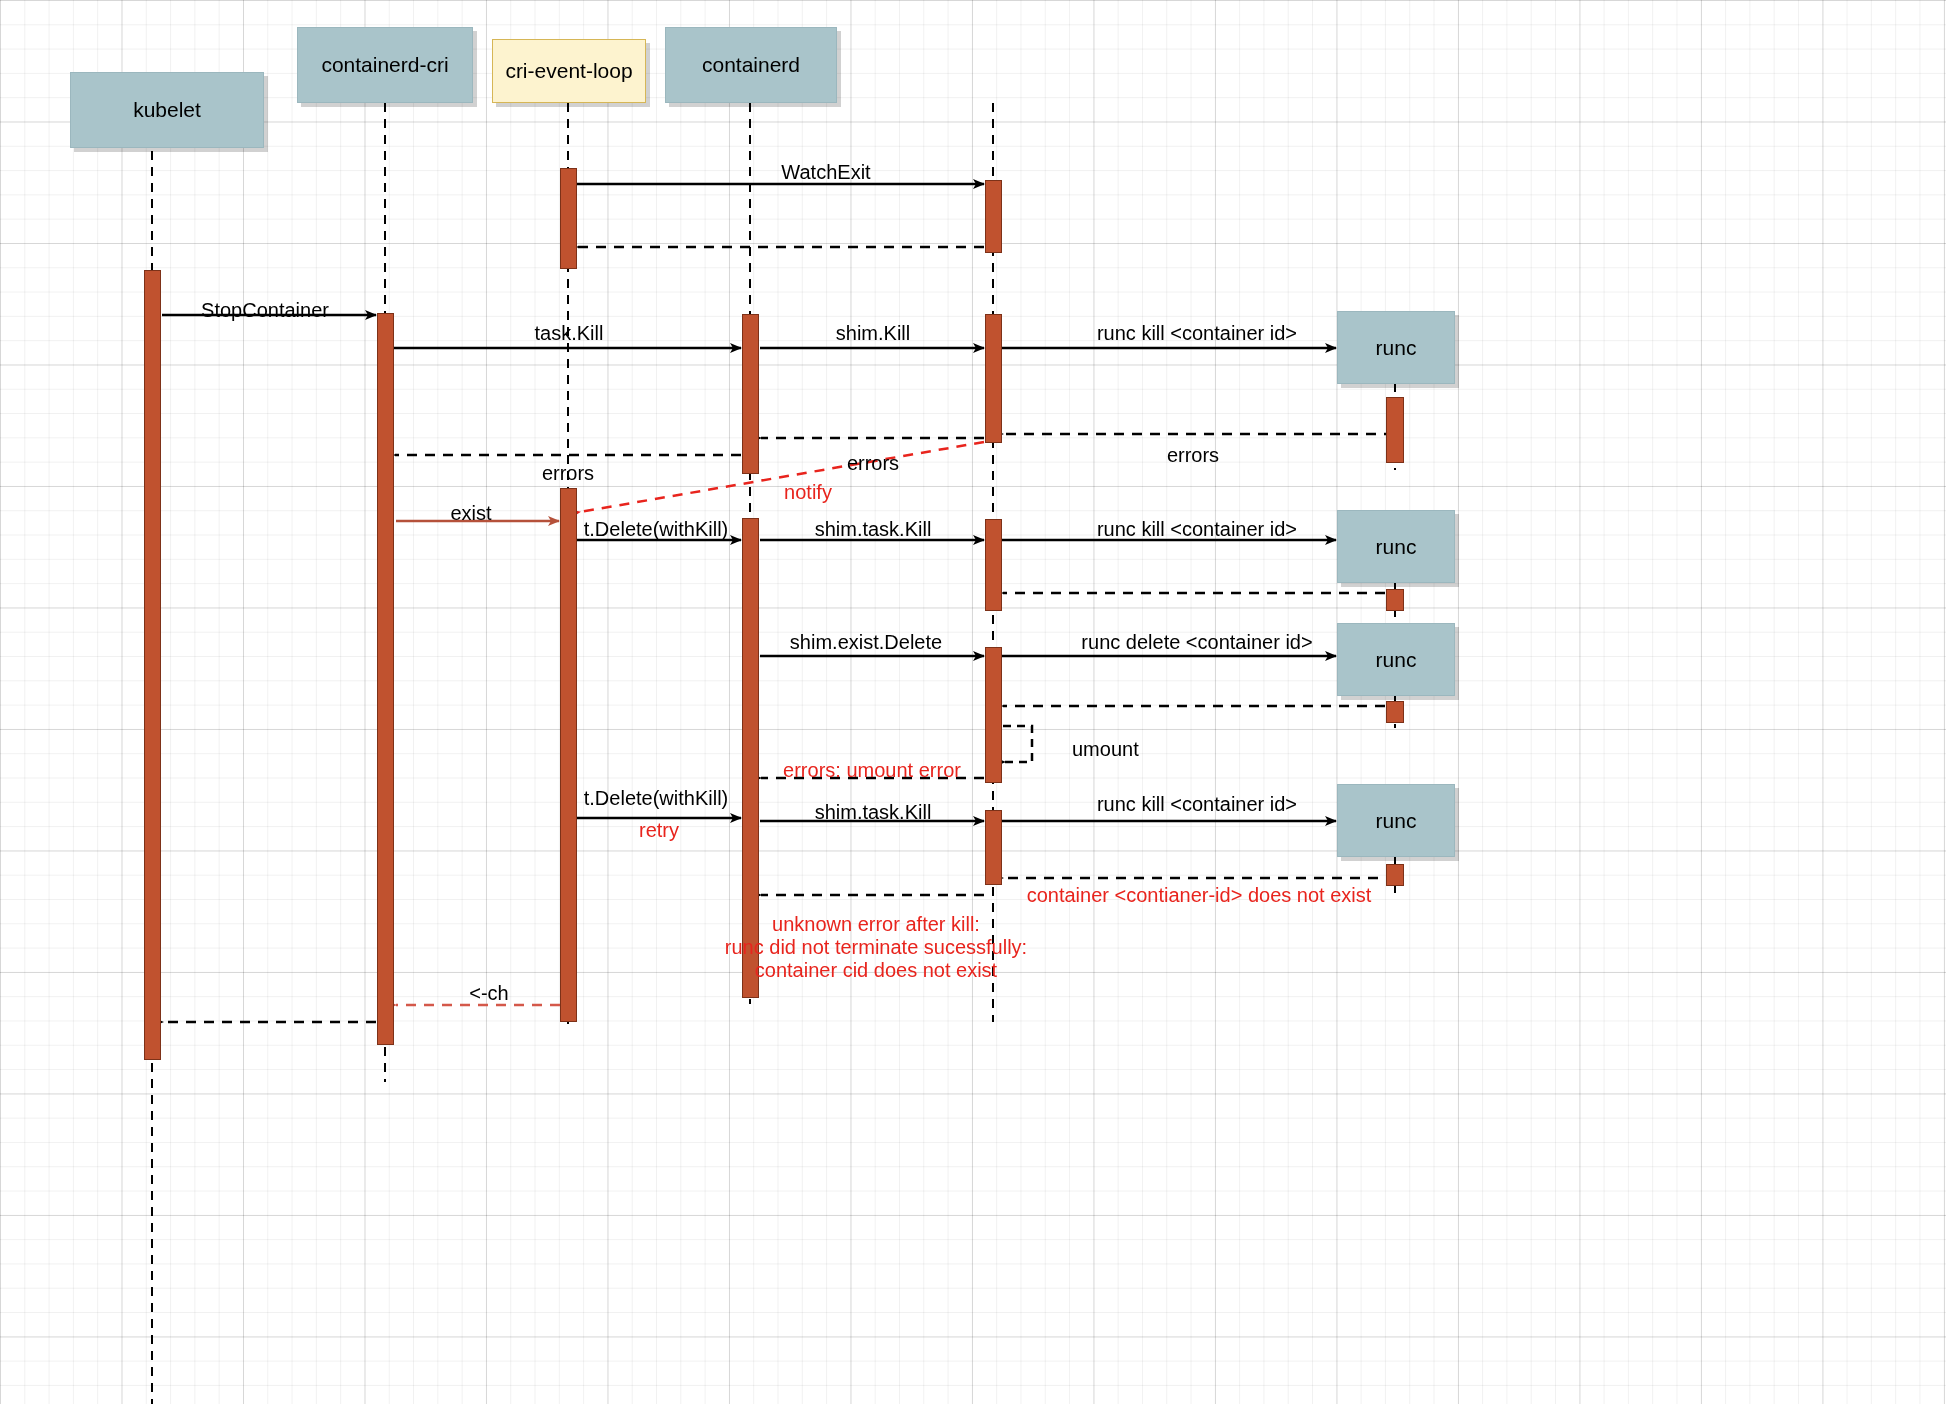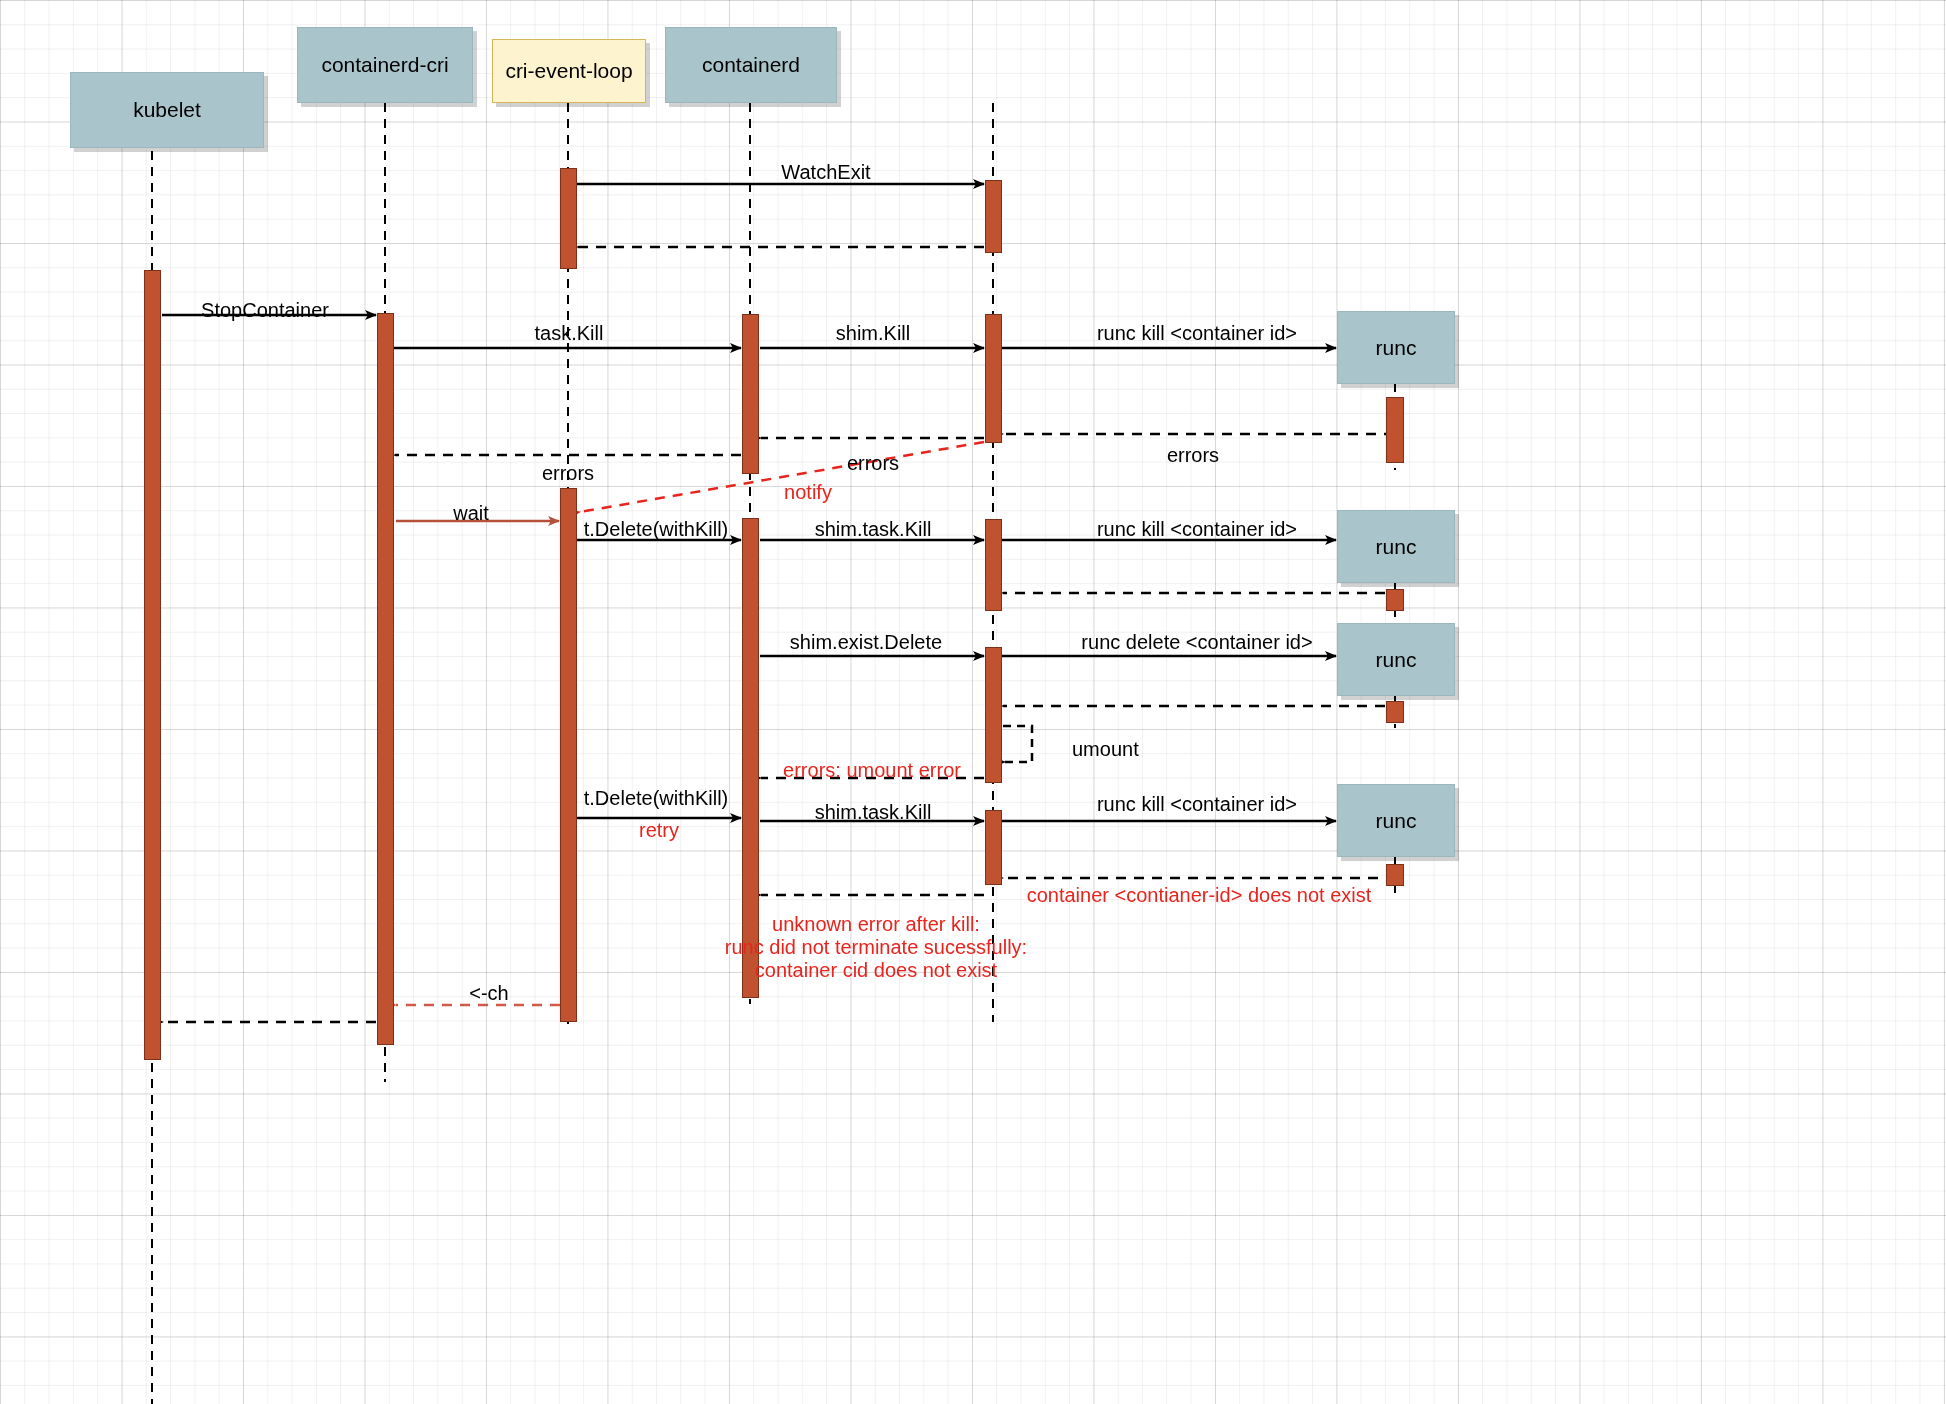--- a/index.html
+++ b/index.html
@@ -190,21 +190,21 @@
 
   <div class="lbl ctr" style="left:826px; top:161px;">WatchExit</div>
   <div class="lbl ctr" style="left:265px; top:299px;">StopContainer</div>
   <div class="lbl ctr" style="left:569px; top:322px;">task.Kill</div>
   <div class="lbl ctr" style="left:873px; top:322px;">shim.Kill</div>
   <div class="lbl ctr" style="left:1197px; top:322px;">runc kill &lt;container id&gt;</div>
   <div class="lbl ctr" style="left:1193px; top:444px;">errors</div>
   <div class="lbl ctr" style="left:873px; top:452px;">errors</div>
   <div class="lbl ctr" style="left:568px; top:462px;">errors</div>
   <div class="lbl ctr red" style="left:808px; top:481px;">notify</div>
-  <div class="lbl ctr" style="left:471px; top:502px;">wait</div>
+  <div class="lbl ctr" style="left:471px; top:502px;">exist</div>
   <div class="lbl ctr" style="left:656px; top:518px;">t.Delete(withKill)</div>
   <div class="lbl ctr" style="left:873px; top:518px;">shim.task.Kill</div>
   <div class="lbl ctr" style="left:1197px; top:518px;">runc kill &lt;container id&gt;</div>
   <div class="lbl ctr" style="left:866px; top:631px;">shim.exist.Delete</div>
   <div class="lbl ctr" style="left:1197px; top:631px;">runc delete &lt;container id&gt;</div>
   <div class="lbl" style="left:1036px; top:738px;margin-left:36px;">umount</div>
   <div class="lbl ctr red" style="left:872px; top:759px;">errors: umount error</div>
   <div class="lbl ctr" style="left:656px; top:787px;">t.Delete(withKill)</div>
   <div class="lbl ctr red" style="left:659px; top:819px;">retry</div>
   <div class="lbl ctr" style="left:873px; top:801px;">shim.task.Kill</div>

